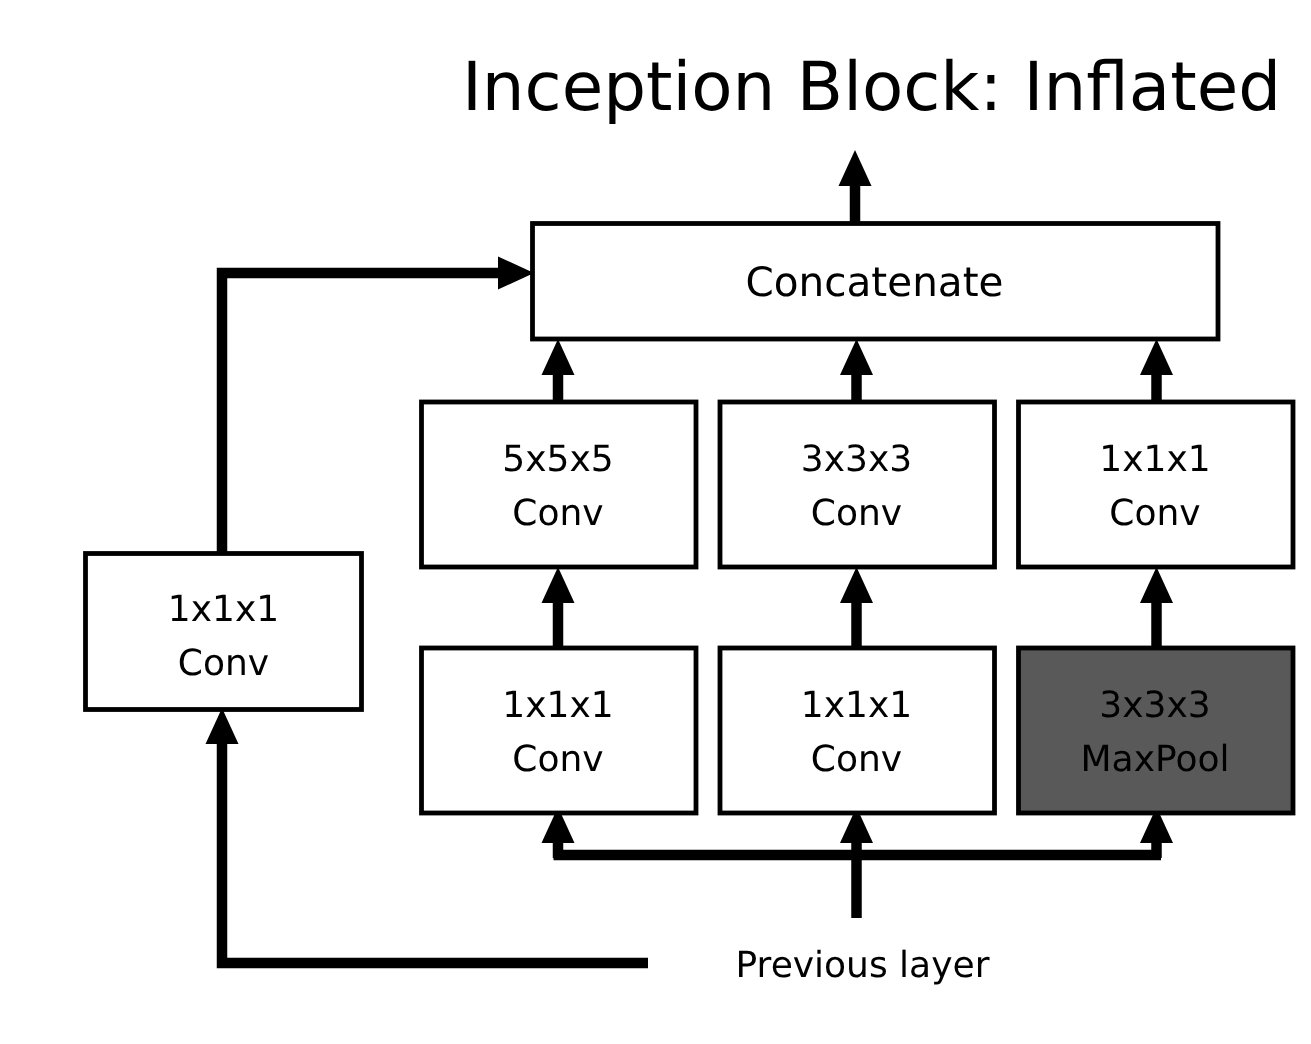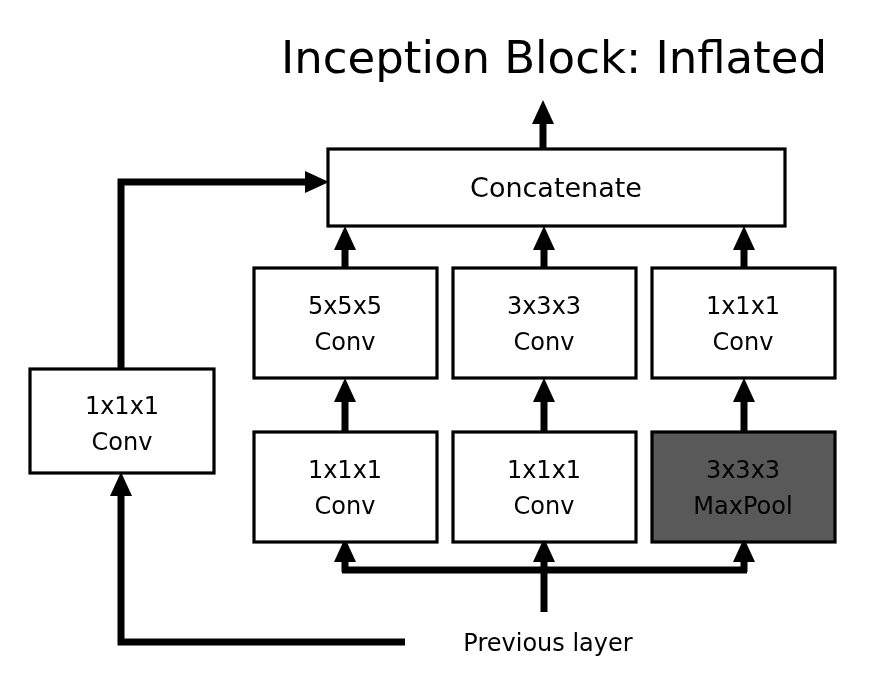--- a/index.html
+++ b/index.html
@@ -12,20 +12,21 @@
     width: 874px;
     height: 696px;
     overflow: hidden;
     font-family: "DejaVu Sans", "Liberation Sans", sans-serif;
   }
   #diagram-root {
     position: relative;
     width: 836px;
     height: 696px;
     background: #ffffff;
+    padding-left: 27px;
   }
   svg.diagram {
     display: block;
     width: 874px;
     height: 696px;
   }
   .diagram-title {
     font-family: "DejaVu Sans", "Liberation Sans", sans-serif;
     font-size: 45px;
     fill: #000000;

